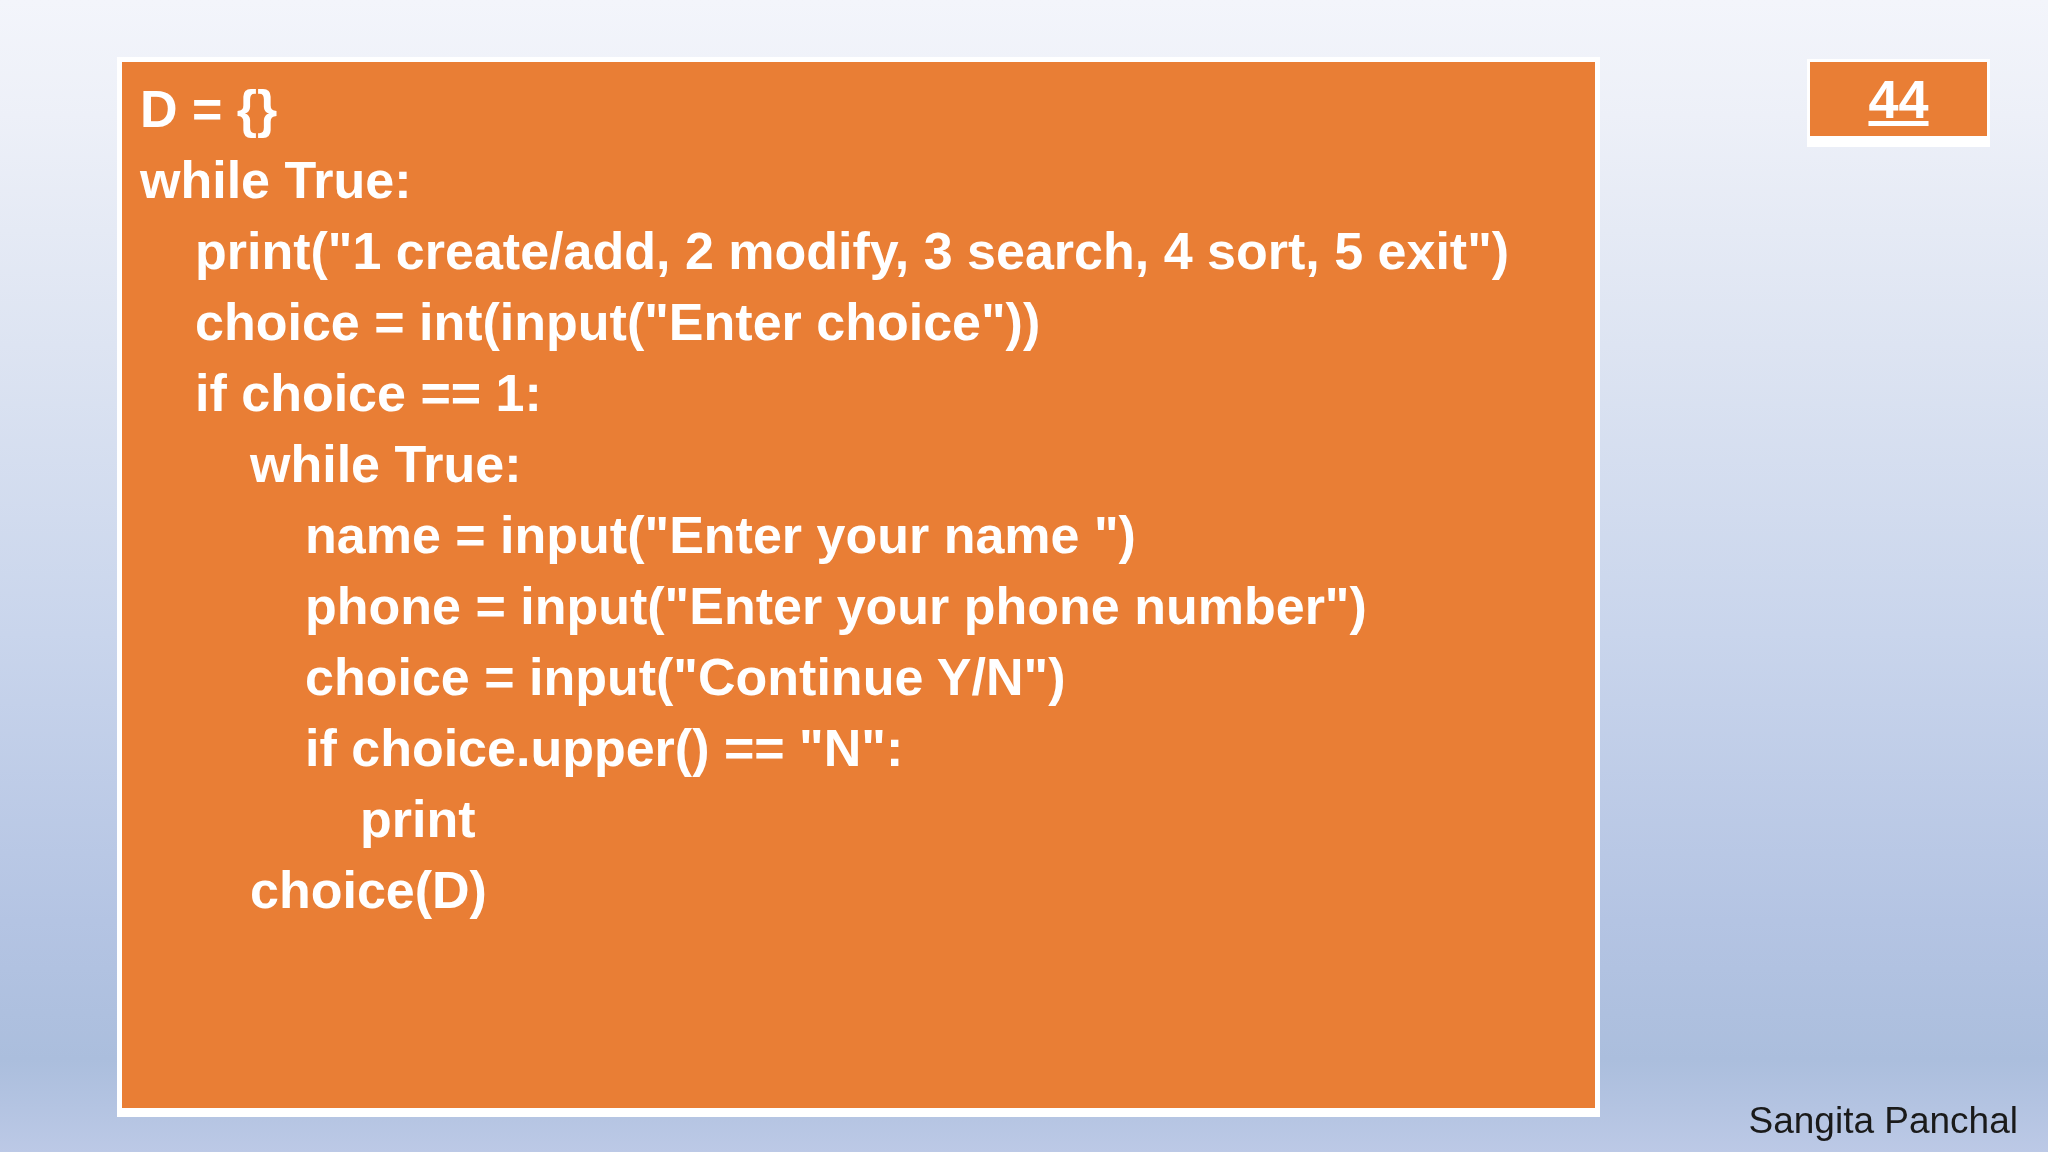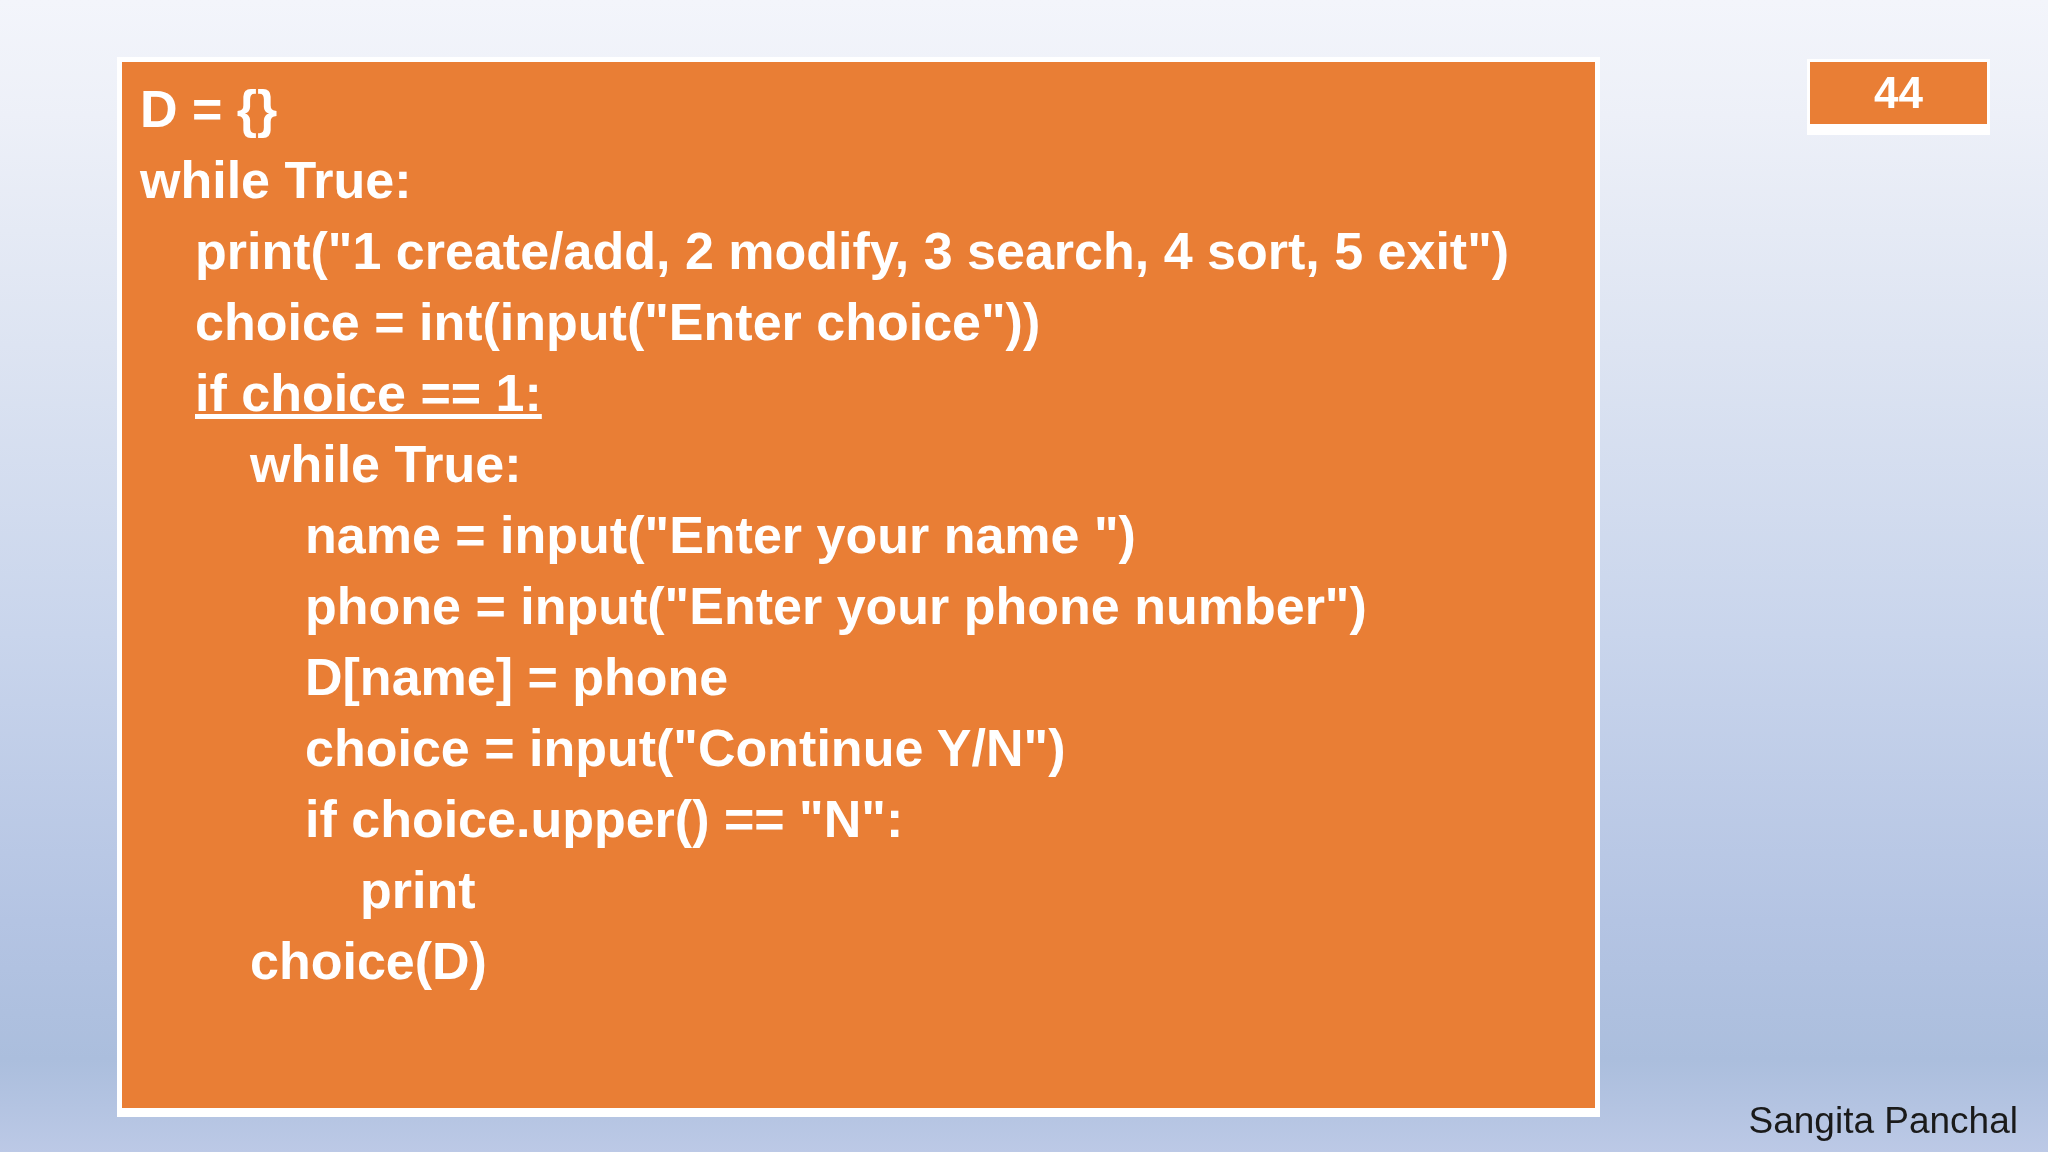--- a/index.html
+++ b/index.html
@@ -40,31 +40,32 @@
     line-height: 71px;
     font-weight: 700;
     color: var(--code-text, #ffffff);
     white-space: pre;
   }
   .slide-number {
     position: absolute;
     left: 1807px;
     top: 59px;
     width: 183px;
-    height: 76px;
+    height: 88px;
     box-sizing: border-box;
     background: var(--accent, #e97e35);
     border: 3px solid var(--border, #ffffff);
     border-bottom-width: 11px;
     display: flex;
     align-items: center;
     justify-content: center;
-    font-size: 44px;
+    font-size: 54px;
     font-weight: 700;
     color: #ffffff;
+    text-decoration: underline;
   }
   .author {
     position: absolute;
     right: 30px;
     bottom: 10px;
     font-size: 37px;
     font-weight: 400;
     color: var(--author-text, #1a1a1a);
   }
 </style>
@@ -72,25 +73,24 @@
 <body>
 
 <div class="slide">
 
   <div class="code-box">
     <div class="code-block">
         <div class="code-line" style="padding-left: 0px;">D = {}</div>
         <div class="code-line" style="padding-left: 0px;">while True:</div>
         <div class="code-line" style="padding-left: 55px;">print("1 create/add, 2 modify, 3 search, 4 sort, 5 exit")</div>
         <div class="code-line" style="padding-left: 55px;">choice = int(input("Enter choice"))</div>
-        <div class="code-line" style="padding-left: 55px; text-decoration: underline;">if choice == 1:</div>
+        <div class="code-line" style="padding-left: 55px;">if choice == 1:</div>
         <div class="code-line" style="padding-left: 110px;">while True:</div>
         <div class="code-line" style="padding-left: 165px;">name = input("Enter your name ")</div>
         <div class="code-line" style="padding-left: 165px;">phone = input("Enter your phone number")</div>
-        <div class="code-line" style="padding-left: 165px;">D[name] = phone</div>
         <div class="code-line" style="padding-left: 165px;">choice = input("Continue Y/N")</div>
         <div class="code-line" style="padding-left: 165px;">if choice.upper() == "N":</div>
         <div class="code-line" style="padding-left: 220px;">print</div>
         <div class="code-line" style="padding-left: 110px;">choice(D)</div>
       </div>
   </div>
 
   <div class="slide-number">44</div>
 
   <div class="author">Sangita Panchal</div>

